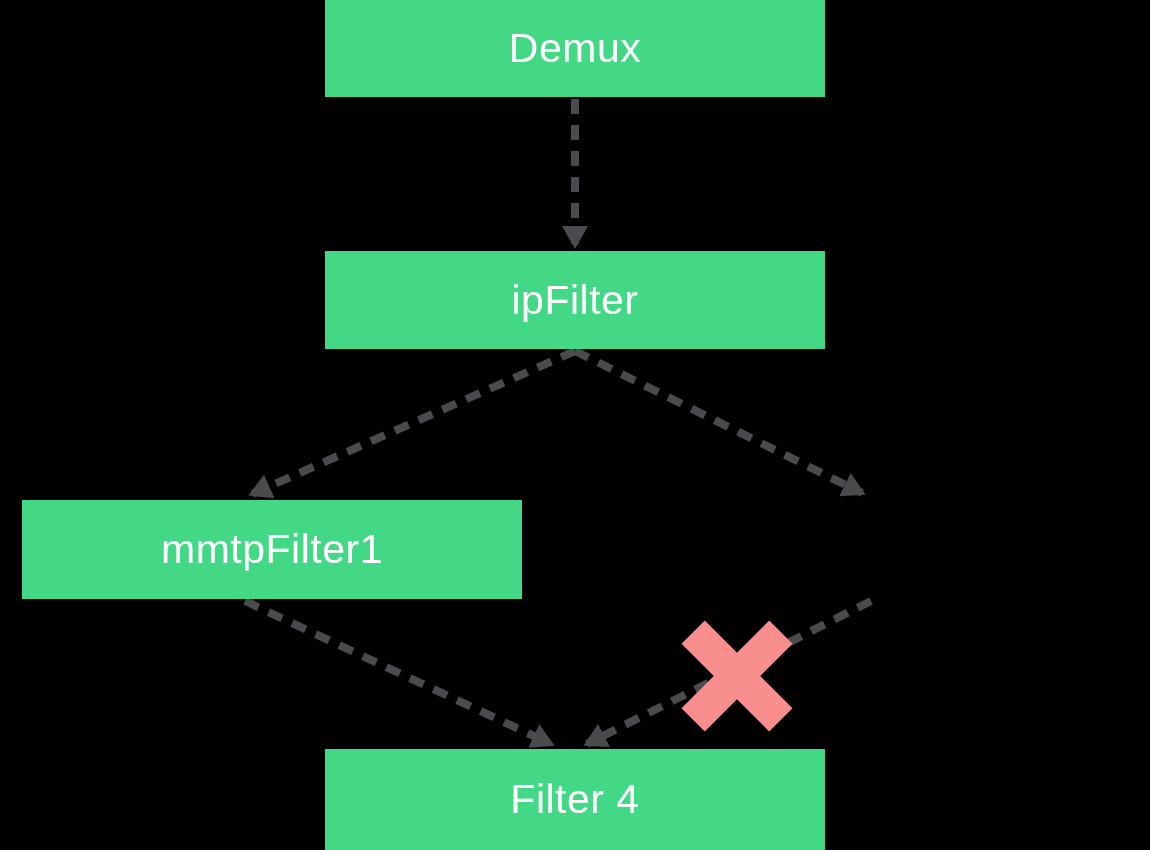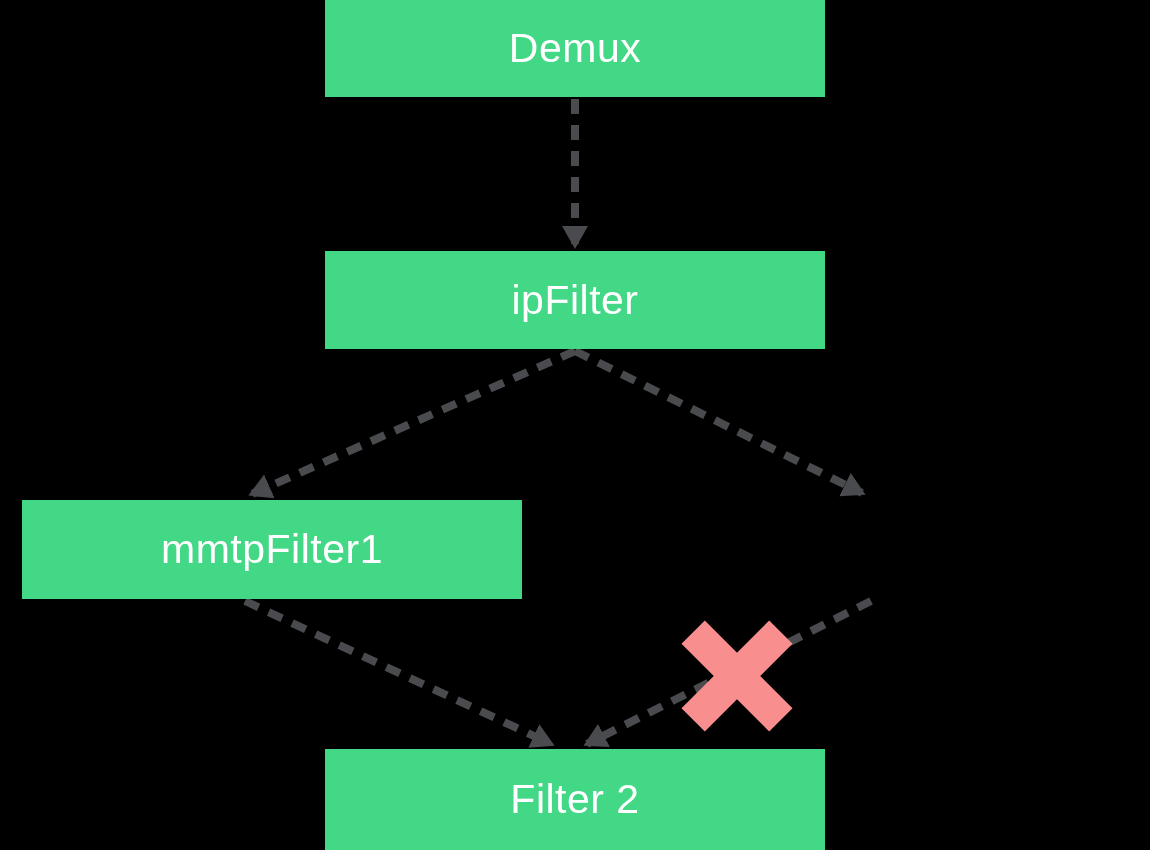--- a/index.html
+++ b/index.html
@@ -86,16 +86,16 @@
   <div class="node node-ipfilter">
     <span>ipFilter</span>
   </div>
 
   <div class="node node-mmtp1">
     <span>mmtpFilter1</span>
   </div>
 
 
   <div class="node node-filter4">
-    <span>Filter 2</span>
+    <span>Filter 4</span>
   </div>
 
 </div>
 
 </body></html>

